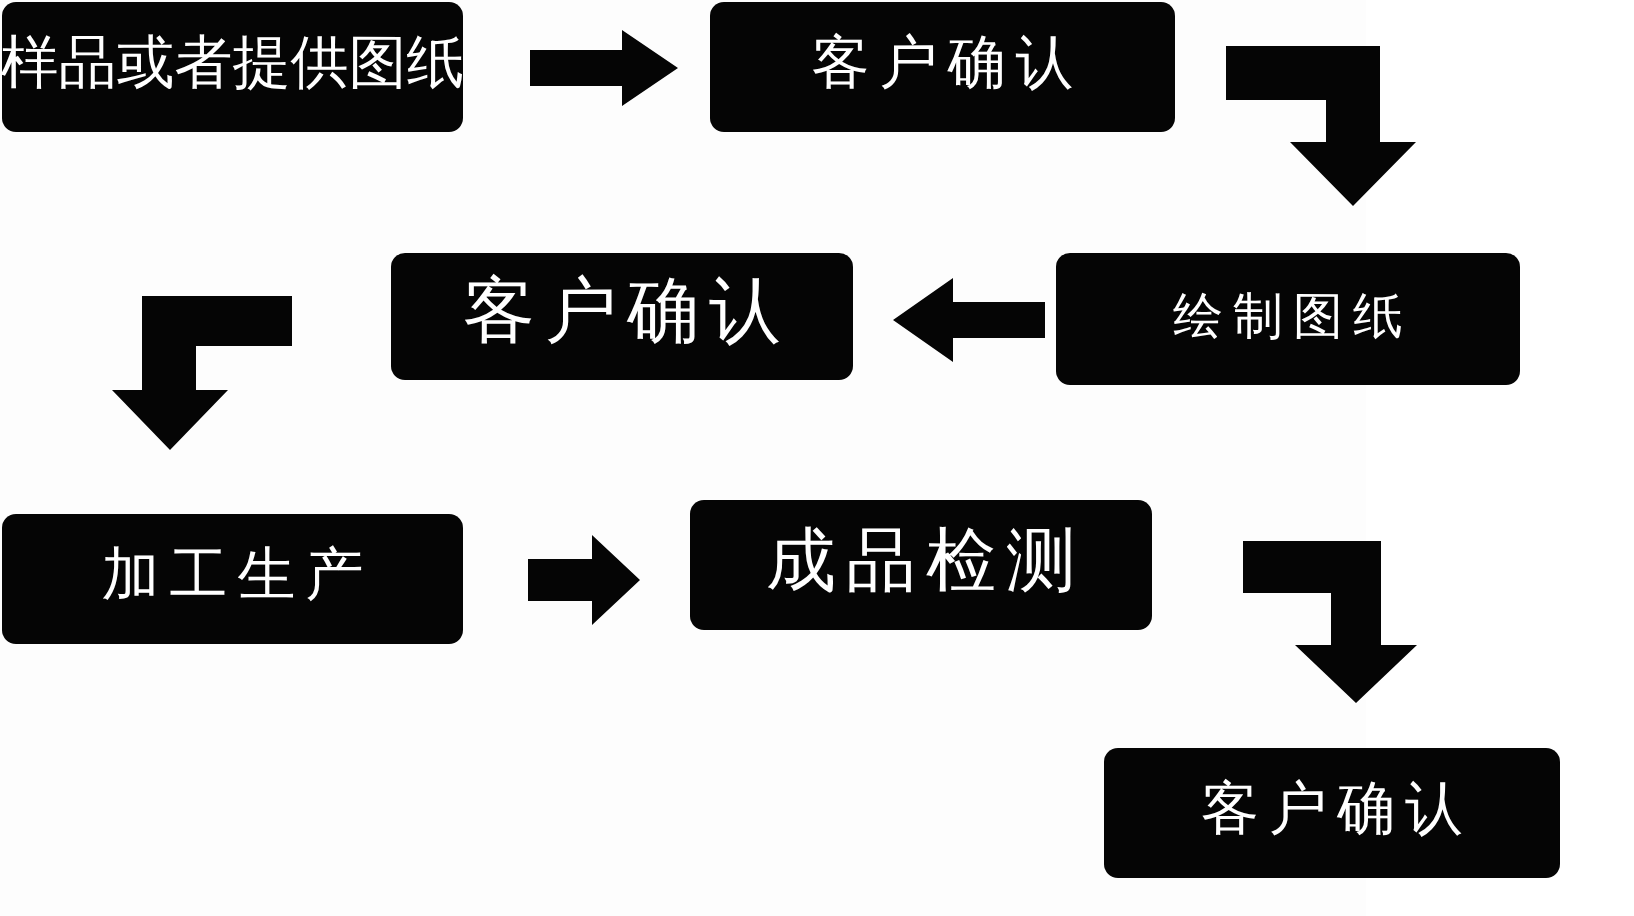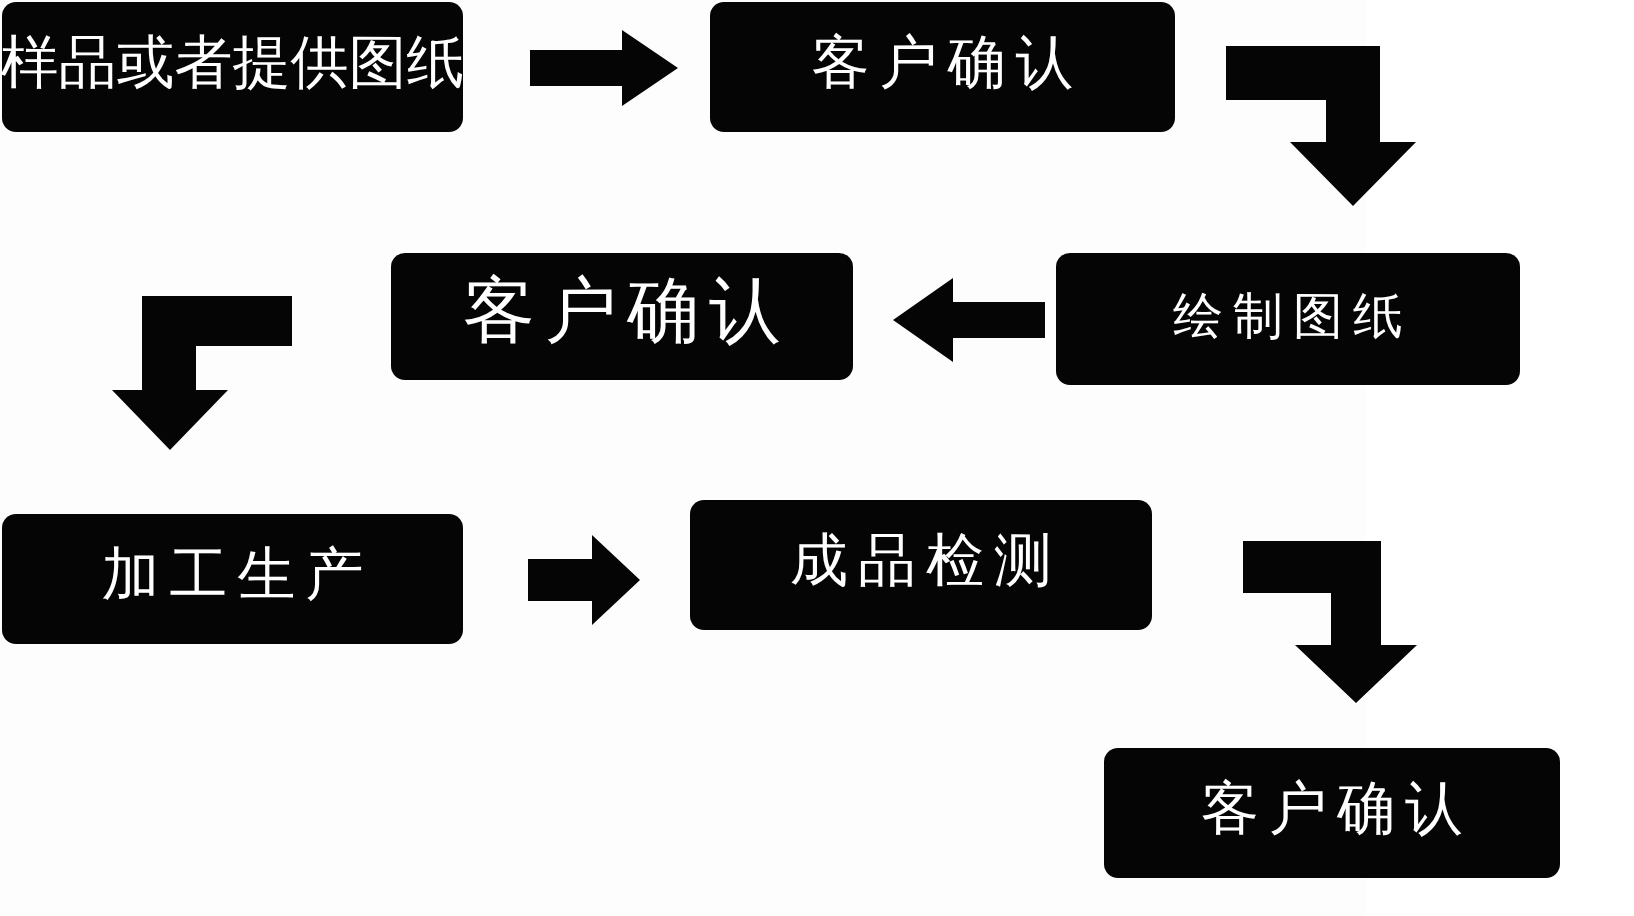--- a/index.html
+++ b/index.html
@@ -50,21 +50,21 @@
   #node-drawing     { left: 1056px; top: 253px; width: 464px; height: 132px; }
   #node-drawing .node-label     { font-size: 50px; letter-spacing: 10px; padding-left:10px; }
 
   #node-confirm     { left: 391px;  top: 253px; width: 462px; height: 127px; }
   #node-confirm .node-label     { font-size: 72px; letter-spacing: 10px; padding-left:10px; }
 
   #node-production  { left: 2px;    top: 503px; width: 461px; height: 130px; margin-top: 11px; }
   #node-production .node-label  { font-size: 58px; letter-spacing: 10px; padding-left:10px; }
 
   #node-inspection  { left: 690px;  top: 500px; width: 462px; height: 130px; }
-  #node-inspection .node-label  { font-size: 58px; letter-spacing: 10px; padding-left:10px; }
+  #node-inspection .node-label  { font-size: 70px; letter-spacing: 10px; padding-left:10px; }
 
   #node-shipment    { left: 1104px; top: 748px; width: 456px; height: 130px; }
   #node-shipment .node-label    { font-size: 58px; letter-spacing: 10px; padding-left:10px; }
 
   
   .connector {
     position: absolute;
     display: block;
   }
   .connector svg { display: block; }

